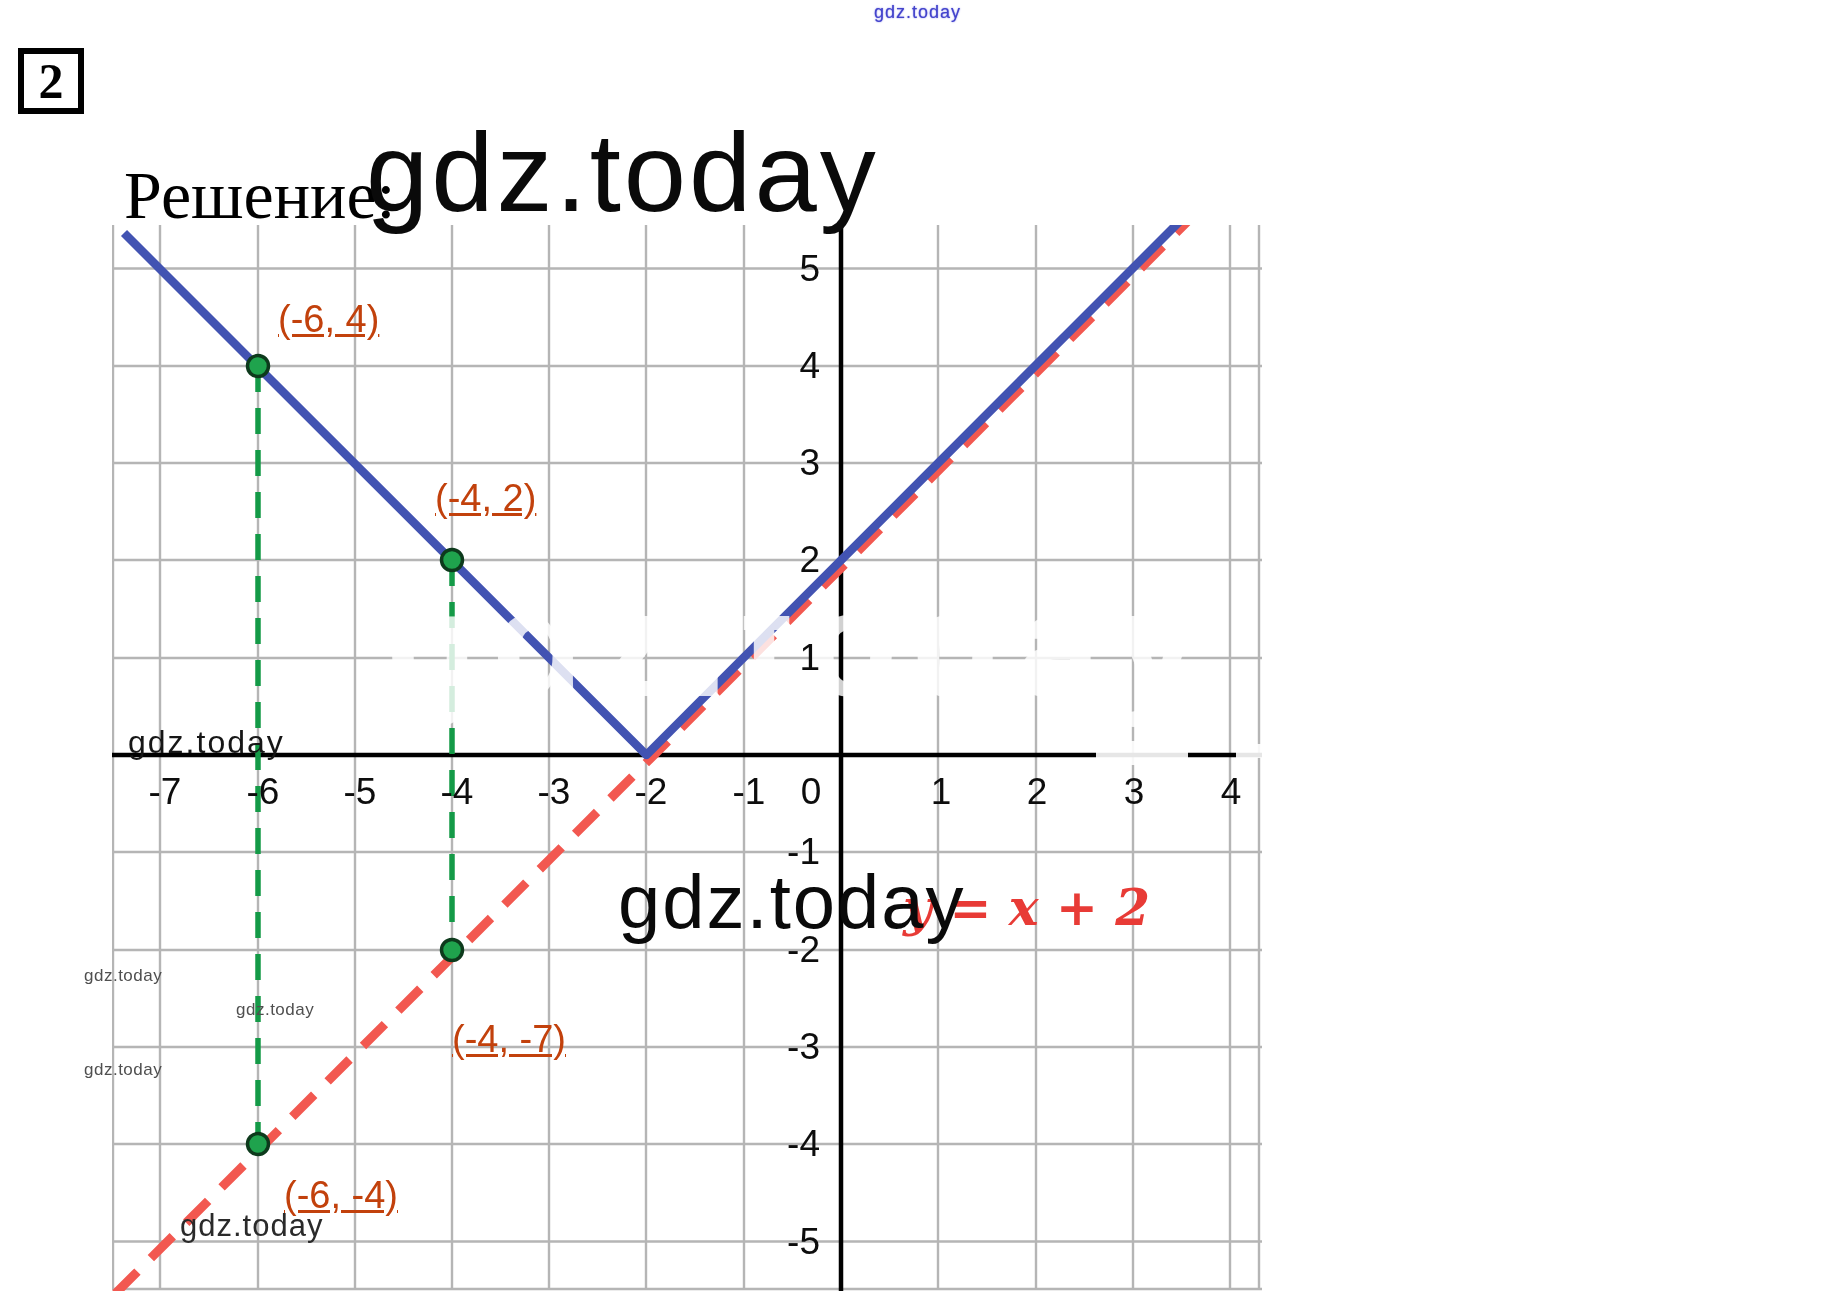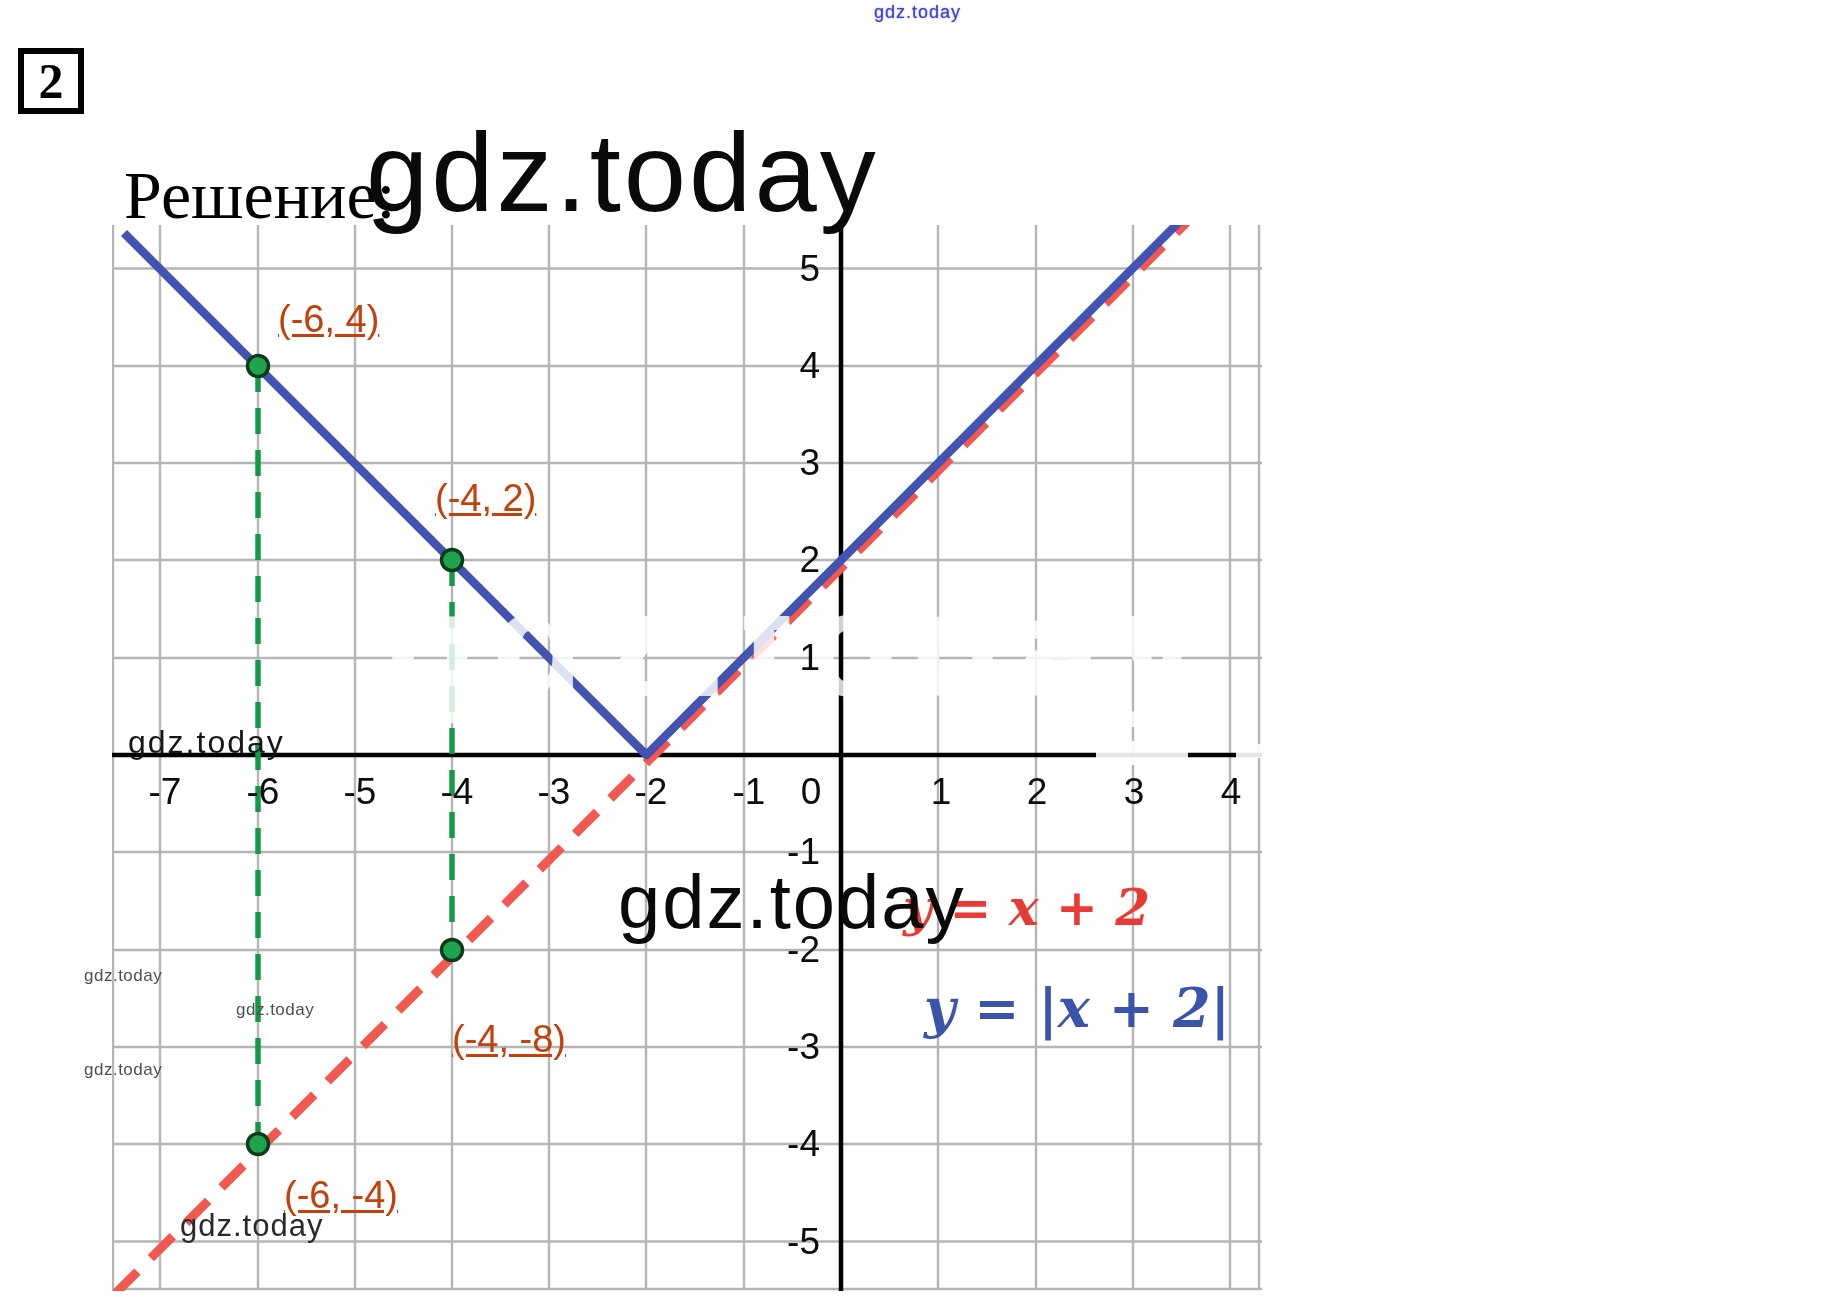--- a/index.html
+++ b/index.html
@@ -136,25 +136,24 @@
     <span class="abs tick ytick" style="top:638px">1</span>
     <span class="abs tick ytick" style="top:832px">-1</span>
     <span class="abs tick ytick" style="top:930px">-2</span>
     <span class="abs tick ytick" style="top:1027px">-3</span>
     <span class="abs tick ytick" style="top:1124px">-4</span>
     <span class="abs tick ytick" style="top:1222px">-5</span>
   </div>
 
   <div class="abs pt-label" style="left:278px; top:298px;">(-6, 4)</div>
   <div class="abs pt-label" style="left:435px; top:477px;text-align:right;">(-4, 2)</div>
-  <div class="abs pt-label" style="left:452px; top:1018px;">(-4, -8)</div>
+  <div class="abs pt-label" style="left:452px; top:1018px;">(-4, -7)</div>
   <div class="abs pt-label" style="left:284px; top:1174px;">(-6, -4)</div>
 
   <div class="abs equation eq-red">y = x + 2</div>
-  <div class="abs equation eq-blue">y = |x + 2|</div>
 
   <div class="abs wm-thin wm-axis-left">gdz.today</div>
   <div class="abs wm-thin wm-center">gdz.today</div>
   <div class="abs wm-small wm-s1">gdz.today</div>
   <div class="abs wm-small wm-s2">gdz.today</div>
   <div class="abs wm-small wm-s3">gdz.today</div>
   <div class="abs wm-thin wm-bottom">gdz.today</div>
 
 </div>
 

